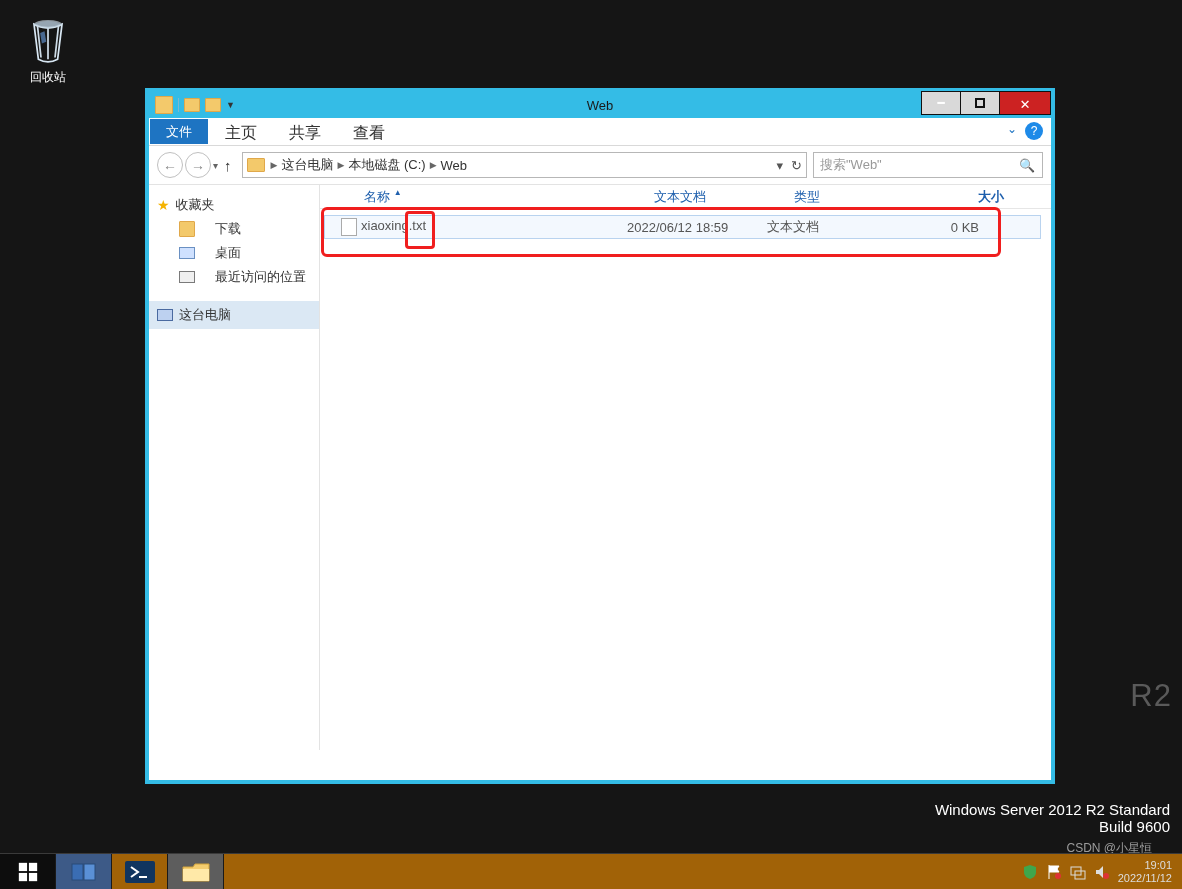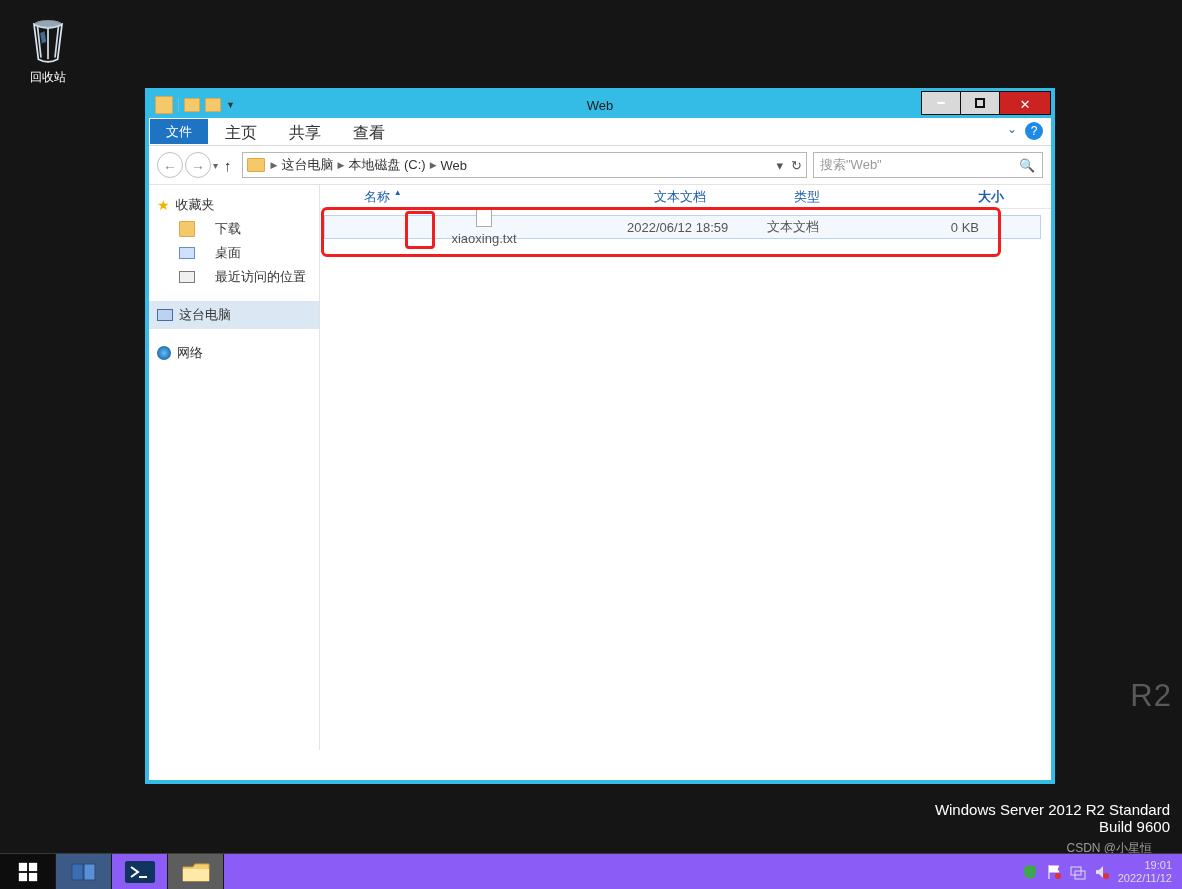--- a/index.html
+++ b/index.html
@@ -60,40 +60,40 @@
   .content { flex:1; position:relative; background:#fff; }
   .col-headers { height:24px; display:flex; align-items:center; padding-left:16px; font-size:13px; color:#1e5fad; border-bottom:1px solid #e6e6e6;}
   .col-headers div:nth-child(1){width:290px;margin-left:28px;}
   .col-headers div:nth-child(2){width:140px;}
   .col-headers div:nth-child(3){width:140px;}
   .col-headers div:nth-child(4){width:80px;text-align:right;padding-right:10px;font-weight:bold;}
   .sort-ind{display:inline-block;font-size:8px;color:#1e5fad;vertical-align:top;}
 
   .file-area { position:relative; }
   .file-row { display:flex; align-items:center; height:24px; padding-left:16px; color:#555; font-size:13px; background:#f3f8fe; border:1px solid #b9d3ef;margin:6px 10px 0 4px;}
-  .file-row .c1{width:286px; display:flex;align-items:center;gap:4px;flex-direction:column;}
+  .file-row .c1{width:286px; display:flex;align-items:flex-start;gap:4px;}
   .file-row .c2{width:140px;}
   .file-row .c3{width:140px;}
   .file-row .c4{width:78px;text-align:right;padding-right:6px;}
   .txt-ico{width:16px;height:18px;border:1px solid #aaa;background:#fff;}
 
   .callout-big { position:absolute; border:3px solid #f01e1e; border-radius:6px; pointer-events:none; }
   .callout-small { position:absolute; border:3px solid #f01e1e; border-radius:4px; pointer-events:none; }
 
   .statusbar { height:28px; border-top:1px solid #d9d9d9; display:flex;align-items:center; padding:0 10px; color:#333; font-size:13px;}
   .statusbar .right-icons{ margin-left:auto; display:flex; gap:4px;}
   .statusbar .sq{ width:22px;height:20px;border:1px solid #9cb6d6;display:flex;align-items:center;justify-content:center;}
   .statusbar .sq.active{background:#d9ebff;}
 
   
   .os-info{position:absolute;right:12px;bottom:54px;text-align:right;color:#fff;font-size:15px;}
   .os-r2{position:absolute;right:10px;top:678px;color:#5a5a5a;font-size:31px;letter-spacing:1px;}
 
   
-  .taskbar{position:absolute;left:0;right:0;bottom:0;height:36px;background:#8b5cf6;border-top:1px solid #3a3a3a;display:flex;align-items:stretch;}
+  .taskbar{position:absolute;left:0;right:0;bottom:0;height:36px;background:#a16207;border-top:1px solid #3a3a3a;display:flex;align-items:stretch;}
   .taskbar .tb-btn{width:56px;display:flex;align-items:center;justify-content:center;border-right:1px solid #1a1a1a;}
   .taskbar .tb-btn.start{background:#0d0d0d;}
   .start-logo{width:22px;height:22px;}
   .taskbar .tb-btn.active{background:#5d5d5d;}
   .taskbar .tray{margin-left:auto;display:flex;align-items:center;gap:8px;padding:0 10px;color:#ddd;font-size:11px;}
   .tray .clock{text-align:right;line-height:13px;}
   .tray svg{width:16px;height:16px;}
   .watermark{position:absolute;right:30px;bottom:32px;color:#bdbdbd;font-size:12px;opacity:.8;}
 </style>
 </head>
@@ -193,26 +193,20 @@
             <span class="recent-ico"></span>
             <span>最近访问的位置</span>
           </div>
       </div>
       <div class="group sel-row">
         <div class="hdr" style="background:#dbe8f4;padding:5px 8px;">
           <span class="pc-ico"></span>
           <span>这台电脑</span>
         </div>
       </div>
-      <div class="group">
-        <div class="hdr">
-          <span class="net-ico"></span>
-          <span>网络</span>
-        </div>
-      </div>
     </div>
 
     <div class="content">
       <div class="col-headers">
         <div><span>名称</span> <span class="sort-ind">▲</span></div>
         <div>文本文档</div>
         <div>类型</div>
         <div>大小</div>
       </div>
 

